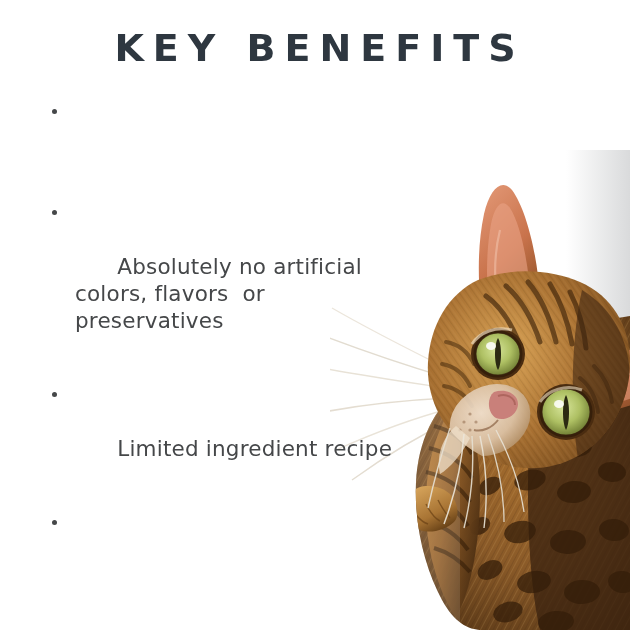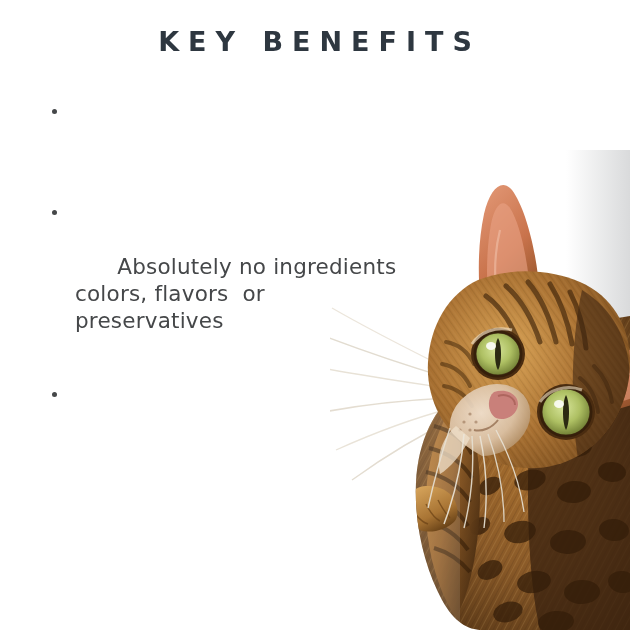--- a/index.html
+++ b/index.html
@@ -17,21 +17,21 @@
   }
 
   
   #page-title {
     position: absolute;
     left: 0;
     top: 26px;
     width: 630px;
     text-align: center;
     font-family: "DejaVu Sans", sans-serif;
-    font-size: 27px;
+    font-size: 38px;
     font-weight: bold;
     letter-spacing: 9px;
     text-indent: 9px;
     color: #2e3740;
     white-space: nowrap;
     z-index: 6;
   }
 
   
   #benefits-list {
@@ -329,21 +329,25 @@
   </div>
 
   <div id="page-title">KEY BENEFITS</div>
 
   <ul id="benefits-list">
     <li class="benefit-item">
       <span class="benefit-bullet"></span>
     </li>
     <li class="benefit-item">
       <span class="benefit-bullet"></span>
-      <span>Absolutely no ingredients colors, flavors  or preservatives</span>
+      <span>Absolutely no artificial colors, flavors  or preservatives</span>
+    </li>
+    <li class="benefit-item">
+      <span class="benefit-bullet"></span>
+      <span>Limited ingredient recipe</span>
     </li>
     <li class="benefit-item">
       <span class="benefit-bullet"></span>
       
     </li>
 
   </ul>
 
 </div>
 

